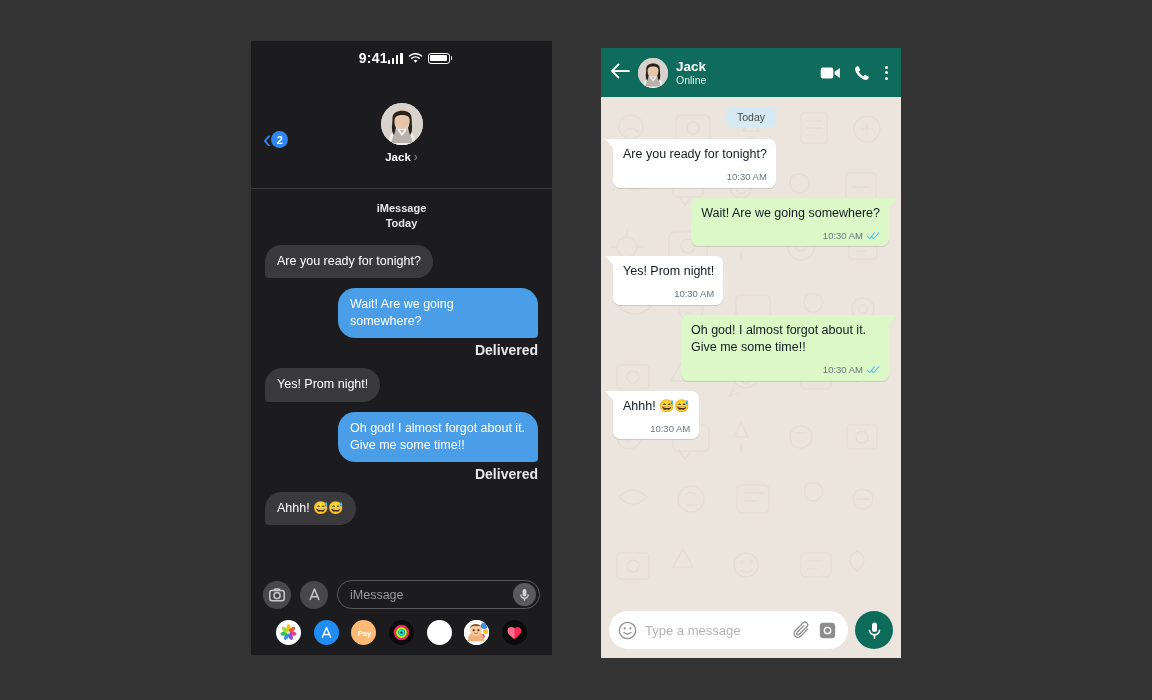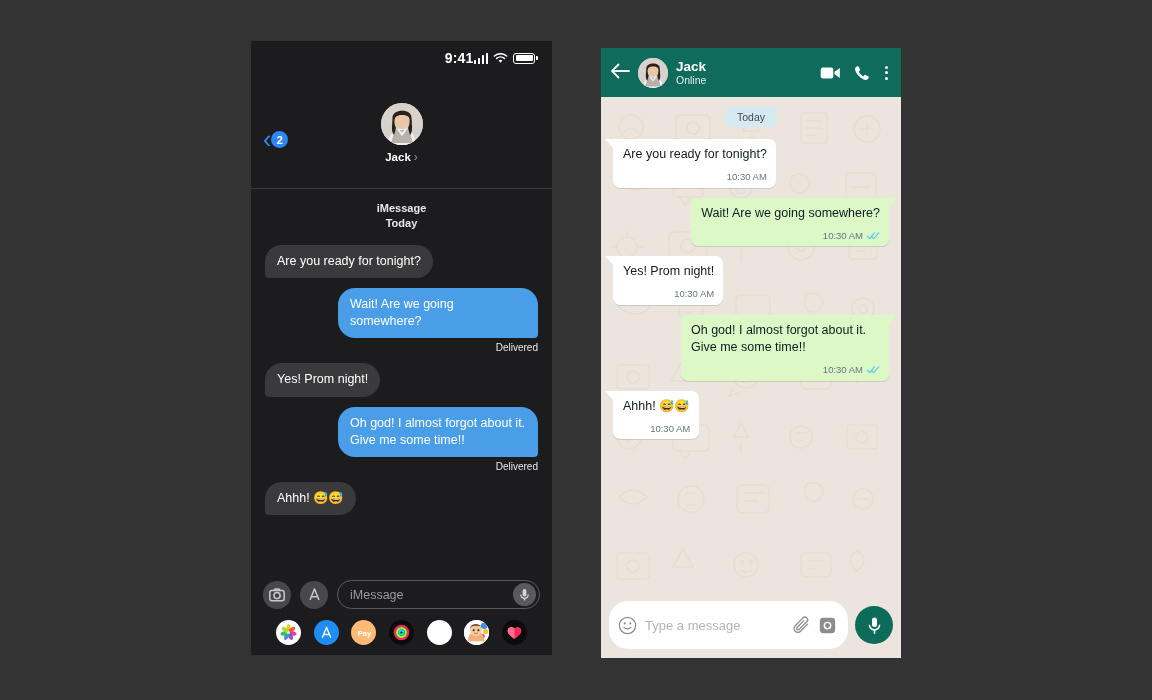--- a/index.html
+++ b/index.html
@@ -14,21 +14,21 @@
   
   .imsg {
     position: absolute; left: 251px; top: 41px;
     width: 301px; height: 614px;
     background: #1c1c1e;
     overflow: hidden;
     display: flex; flex-direction: column;
   }
   .imsg-status {
     height: 34px; flex: 0 0 34px;
-    display: flex; align-items: center; justify-content: flex-end;
+    display: flex; align-items: center; justify-content: center;
     padding: 0 14px 0 22px;
   }
   .imsg-time { color: #ffffff; font-size: 14px; font-weight: bold; letter-spacing: .2px; }
   .imsg-status-icons { display: flex; align-items: center; gap: 5px; }
   .sig { display: flex; align-items: flex-end; gap: 1.5px; height: 11px; }
   .sig i { display: block; width: 2.6px; background: #fff; border-radius: .5px; }
   .sig i:nth-child(1){height:4px}.sig i:nth-child(2){height:6px}
   .sig i:nth-child(3){height:8.5px}.sig i:nth-child(4){height:11px}
   .batt { width: 22px; height: 11px; border: 1.2px solid #fff; border-radius: 3px; padding: 1.2px; }
   .batt span { display: block; height: 100%; width: 100%; background: #fff; border-radius: 1px; }
@@ -81,21 +81,21 @@
   .bub.in::after {
     content: ""; position: absolute; left: -5px; bottom: 0;
     width: 10px; height: 12px; background: #3a3a3c;
     border-bottom-right-radius: 12px; z-index: -1;
   }
   .bub.out::after {
     content: ""; position: absolute; right: -5px; bottom: 0;
     width: 10px; height: 12px; background: #4a9ee8;
     border-bottom-left-radius: 12px; z-index: -1;
   }
-  .delivered { color: #e8e8ea; font-size: 10px; font-weight: normal; margin-top: 4px; }
+  .delivered { color: #e8e8ea; font-size: 14px; font-weight: bold; margin-top: 4px; }
 
   .imsg-input-area { flex: 0 0 auto; padding: 6px 12px 10px 12px; }
   .imsg-input-row { display: flex; align-items: center; gap: 9px; }
   .circ-btn {
     width: 28px; height: 28px; border-radius: 50%; background: #48484a;
     display: flex; align-items: center; justify-content: center; flex: none; cursor: pointer;
   }
   .imsg-field {
     flex: 1 1 auto; height: 29px; border: 1px solid #5a5a5c; border-radius: 15px;
     display: flex; align-items: center; padding: 0 3px 0 12px; justify-content: space-between;
@@ -157,21 +157,21 @@
     content: ""; position: absolute; right: -8px; top: 0;
     border-top: 0 solid transparent; border-left: 9px solid #dcf8c6;
     border-bottom: 10px solid transparent;
   }
   .wmeta { display: flex; align-items: center; justify-content: flex-end; gap: 3px; margin-top: 8px; }
   .wtime { font-size: 9.5px; color: #667781; }
   .ticks { display: inline-block; line-height: 1; }
 
   .wa-input-bar { flex: 0 0 auto; padding: 7px 8px 9px 8px; display: flex; align-items: center; gap: 7px; }
   .wa-field {
-    flex: 1 1 auto; height: 48px; background: #fff; border-radius: 19px;
+    flex: 1 1 auto; height: 38px; background: #fff; border-radius: 19px;
     display: flex; align-items: center; padding: 0 12px 0 9px; gap: 8px;
   }
   .wa-ph { flex: 1 1 auto; color: #b4b4b4; font-size: 13px; }
   .wa-mic {
     width: 38px; height: 38px; border-radius: 50%; background: #0d6b5a;
     display: flex; align-items: center; justify-content: center; flex: none; cursor: pointer;
   }
 </style>
 </head>
 <body>

